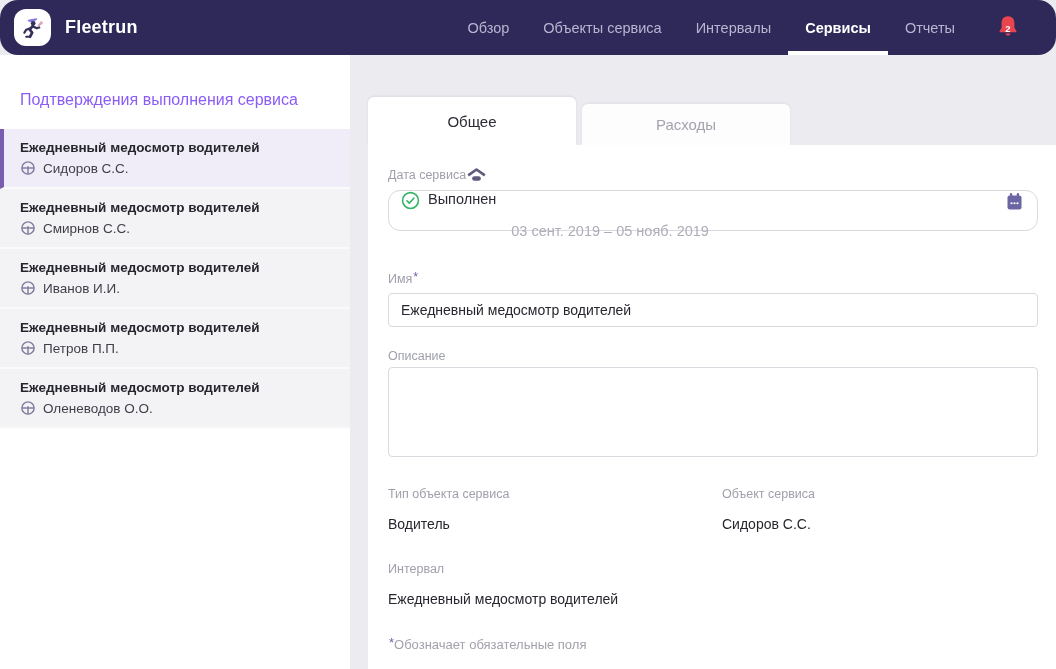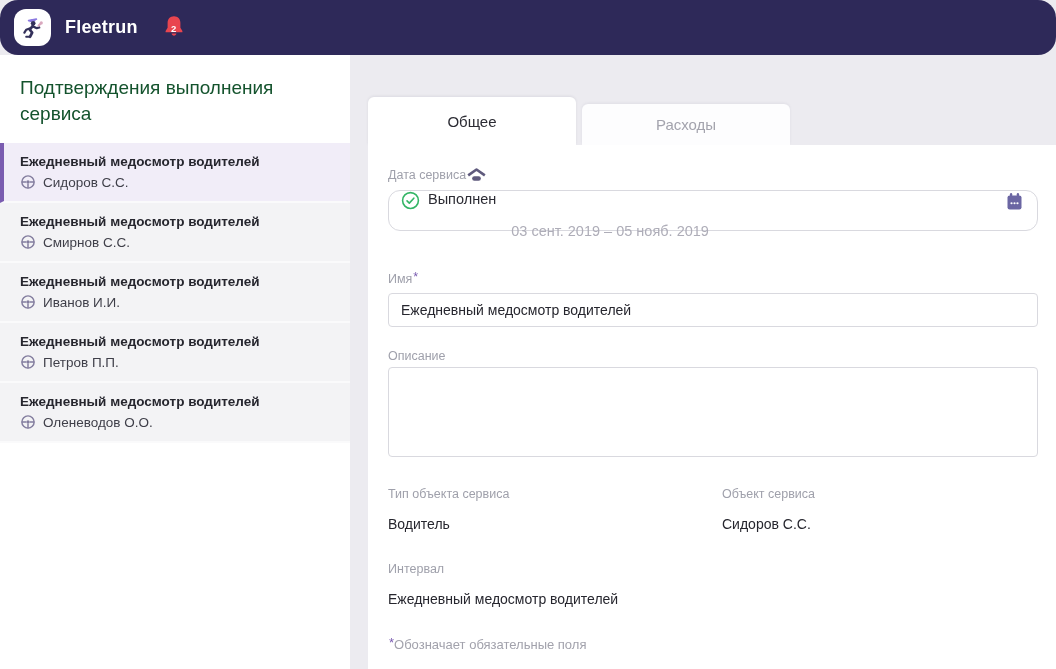--- a/index.html
+++ b/index.html
@@ -17,21 +17,21 @@
     padding:0 17px; color:#b9b6d2; font-size:14.5px; cursor:pointer; }
   .nav-item.active { color:#ffffff; font-weight:bold; }
   .nav-item.active::after { content:""; position:absolute; left:0; right:0; bottom:0;
     height:4px; background:#ffffff; }
   .bell-wrap { position:relative; width:24px; height:28px; margin-left:24px; margin-right:36px; cursor:pointer; }
   .bell-count { position:absolute; left:0; right:0; top:9px; text-align:center;
     color:#ffffff; font-size:9.5px; font-weight:bold; }
 
   
   .sidebar { position:absolute; left:0; top:55px; width:350px; bottom:0; background:#ffffff; }
-  .sidebar-title { padding:20px 20px 16px 20px; font-size:19px; line-height:26px; color:#14532d; }
+  .sidebar-title { padding:32px 20px 16px 20px; font-size:16px; line-height:26px; color:#8b5cf6; }
   .service-item { height:60px; background:#f3f3f5; border-bottom:2px solid #fafafb;
     padding:9px 10px 0 20px; cursor:pointer; }
   .service-item.selected { background:#f1edf8; border-left:4px solid #7a5cb0; padding-left:16px; }
   .service-item .title { font-size:13.5px; font-weight:bold; color:#26262e; line-height:19px;
     white-space:nowrap; overflow:hidden; }
   .service-item .sub { display:flex; align-items:center; gap:7px; margin-top:3px;
     font-size:13.5px; color:#3f3f49; }
 
   
   .main { position:absolute; left:350px; top:55px; right:0; bottom:0; background:#ecebf0; }
@@ -84,20 +84,27 @@
         <path d="M12.4 11l3.4 1.6 2.2-.6" stroke="#33305a" stroke-width="2" fill="none" stroke-linecap="round" stroke-linejoin="round"></path>
         <path d="M10 12.6l-3.6 1.4-1.6 2.6" stroke="#33305a" stroke-width="2" fill="none" stroke-linecap="round" stroke-linejoin="round"></path>
         <path d="M17.5 10.2l1.8-1.8" stroke="#d9a8be" stroke-width="2" stroke-linecap="round"></path>
         <circle cx="19.8" cy="7.9" r="1.4" fill="#d9a8be"></circle>
         <path d="M6.3 20.2h3" stroke="#33305a" stroke-width="1.6" stroke-linecap="round"></path>
       </svg>
     </span>
   </div>
   <div class="brand">Fleetrun</div>
 
+  <nav class="nav-items">
+    <span class="nav-item">Обзор</span>
+    <span class="nav-item">Объекты сервиса</span>
+    <span class="nav-item">Интервалы</span>
+    <span class="nav-item active">Сервисы</span>
+    <span class="nav-item">Отчеты</span>
+  </nav>
 
   <div class="bell-wrap">
     <span>
       <svg viewBox="0 0 24 26" width="24" height="26">
         <path d="M12 2.2c-3.8 0-6.4 2.8-6.4 6.5v5L3.6 17v1.2h16.8V17l-2-3.3v-5c0-3.7-2.6-6.5-6.4-6.5z" fill="#e9454f"></path>
         <path d="M9.6 19.6c.3 1.3 1.2 2.2 2.4 2.2s2.1-.9 2.4-2.2z" fill="#e9454f"></path>
       </svg>
     </span>
     <span class="bell-count">2</span>
   </div>

